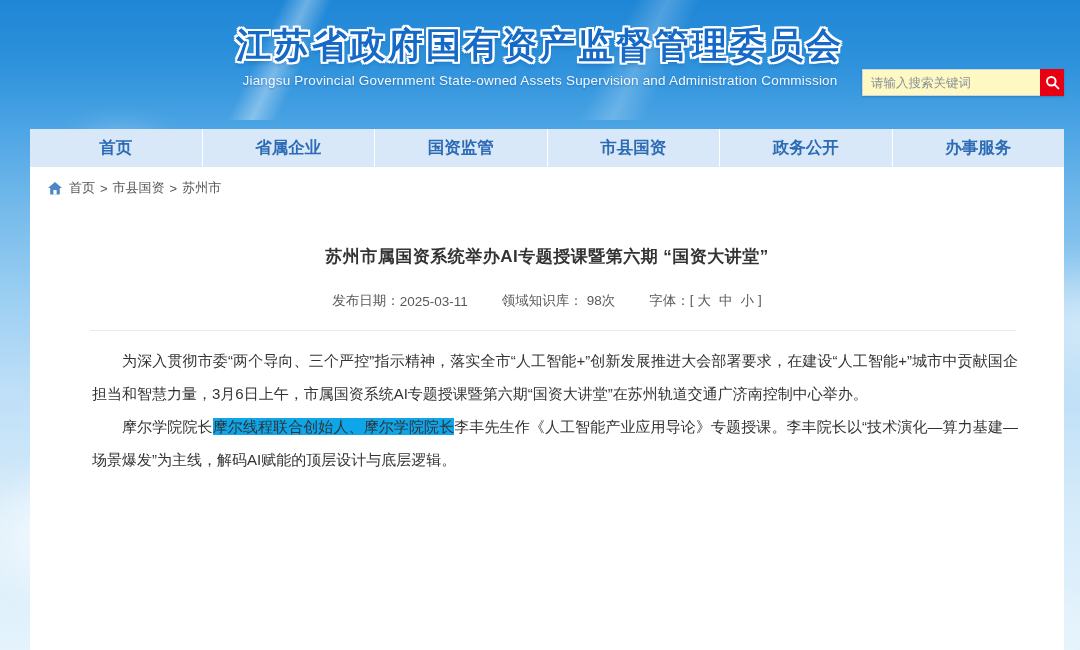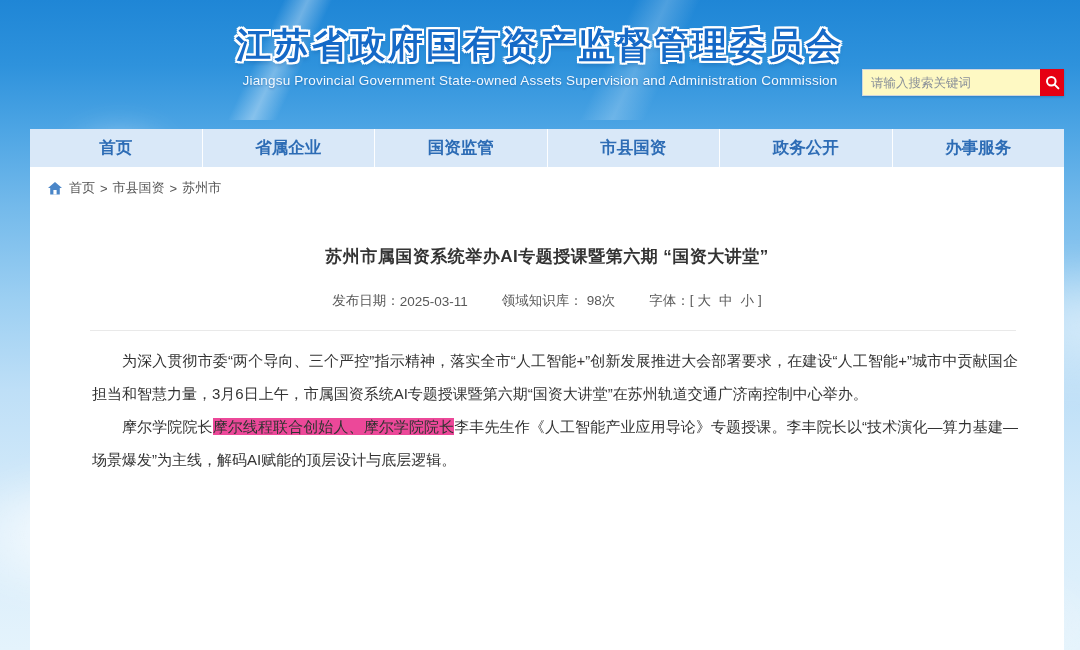--- a/index.html
+++ b/index.html
@@ -93,21 +93,21 @@
   .divider {
     border:none; border-top:1px solid #e9e9e9;
     margin:20px 48px 0 60px;
   }
   .article-body {
     margin-top:13px; padding:0 46px 0 62px;
     font-size:15px; color:#333; line-height:33px;
     text-align:justify;
   }
   .article-body p { text-indent:2em; }
-  .hl { background:#ec4899; }
+  .hl { background:#0ea5e9; }
 </style>
 </head>
 <body>
 
 <div class="streak s1"></div>
 <div class="streak s2"></div>
 <div class="cloud c1"></div>
 <div class="cloud c2"></div>
 <div class="cloud c3"></div>
 <div class="cloud c4"></div>

